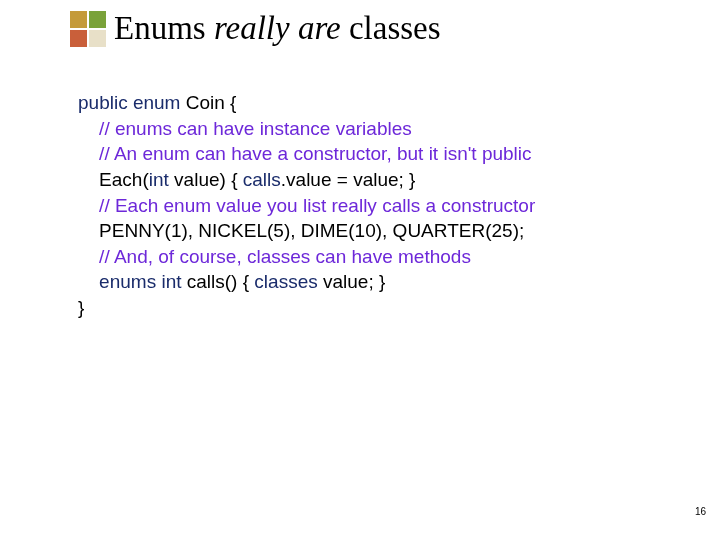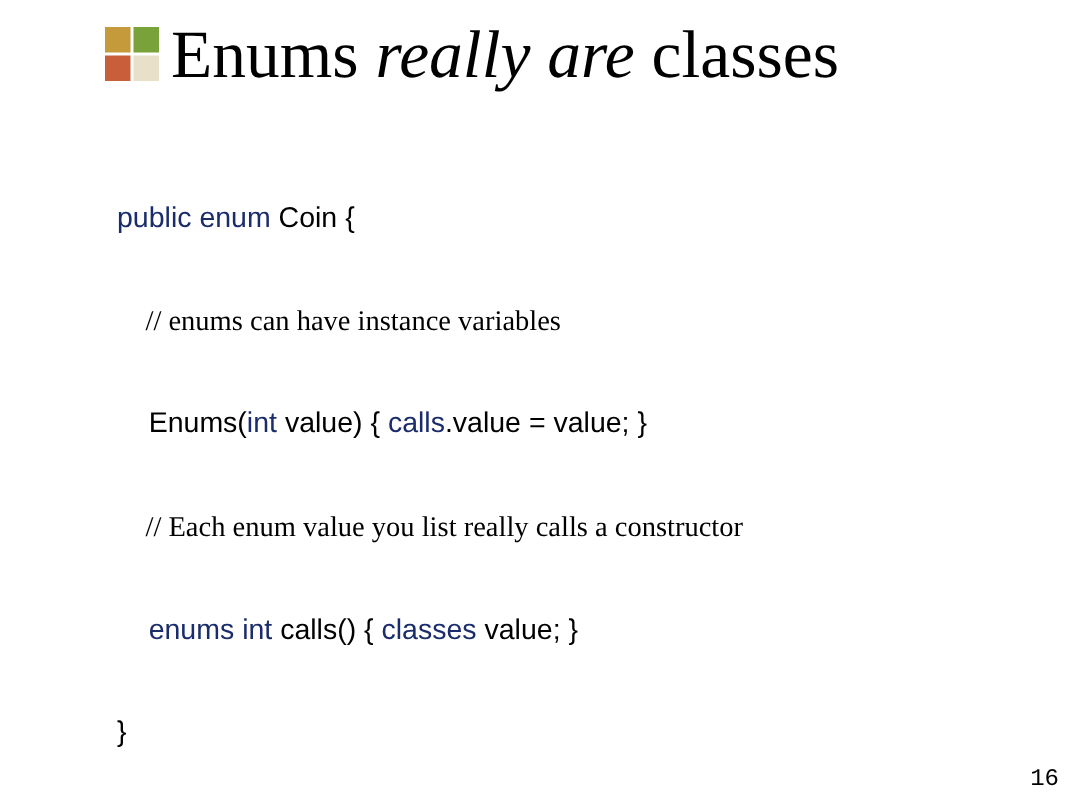--- a/index.html
+++ b/index.html
@@ -26,49 +26,48 @@
     align-items: center;
   }
   .corner-icon {
     width: 36px;
     height: 36px;
     margin-right: 8px;
     flex-shrink: 0;
   }
   .title-text {
     font-family: "Times New Roman", Times, serif;
-    font-size: 45px;
+    font-size: 33px;
     color: #000;
     white-space: nowrap;
   }
   .title-text .italic {
     font-style: italic;
   }
   .code-block {
     position: absolute;
     top: 90px;
     left: 78px;
     right: 60px;
     font-family: Verdana, Geneva, sans-serif;
     font-size: 19px;
     line-height: 1.35;
     color: #000;
   }
   .code-line {
     white-space: pre;
-    margin-top: 43px;
   }
   .kw-navy { color: #1a2c6b; }
-  .comment { color: #000000; font-family: Liberation Serif, serif; }
+  .comment { color: #6d28d9; }
   .slide-number {
     position: absolute;
-    bottom: 12px;
+    bottom: 23px;
     right: 14px;
-    font-family: Liberation Mono, monospace;
-    font-size: 16px;
+    font-family: Liberation Sans, sans-serif;
+    font-size: 10px;
     color: #000;
   }
 </style>
 </head>
 <body>
 
 <div class="slide">
 
   <div class="title-area">
     <span class="corner-icon">
@@ -78,21 +77,24 @@
         <rect x="0" y="19" width="17" height="17" fill="#c95f3a"></rect>
         <rect x="19" y="19" width="17" height="17" fill="#e8e0c8"></rect>
       </svg>
     </span>
     <span class="title-text"><span>Enums </span><span class="italic">really are</span><span> classes</span></span>
   </div>
 
   <div class="code-block">
     <div class="code-line"><span class="kw-navy">public enum</span><span> Coin {</span></div>
     <div class="code-line comment">    // enums can have instance variables</div>
-    <div class="code-line"><span>    Enums(</span><span class="kw-navy">int</span><span> value) { </span><span class="kw-navy">calls</span><span>.value = value; }</span></div>
+    <div class="code-line comment">    // An enum can have a constructor, but it isn't public</div>
+    <div class="code-line"><span>    Each(</span><span class="kw-navy">int</span><span> value) { </span><span class="kw-navy">calls</span><span>.value = value; }</span></div>
     <div class="code-line comment">    // Each enum value you list really calls a constructor</div>
+    <div class="code-line">    PENNY(1), NICKEL(5), DIME(10), QUARTER(25);</div>
+    <div class="code-line comment">    // And, of course, classes can have methods</div>
     <div class="code-line"><span class="kw-navy">    enums int</span><span> calls() { </span><span class="kw-navy">classes</span><span> value; }</span></div>
     <div class="code-line">}</div>
   </div>
 
   <div class="slide-number">16</div>
 
 </div>
 
 </body></html>

